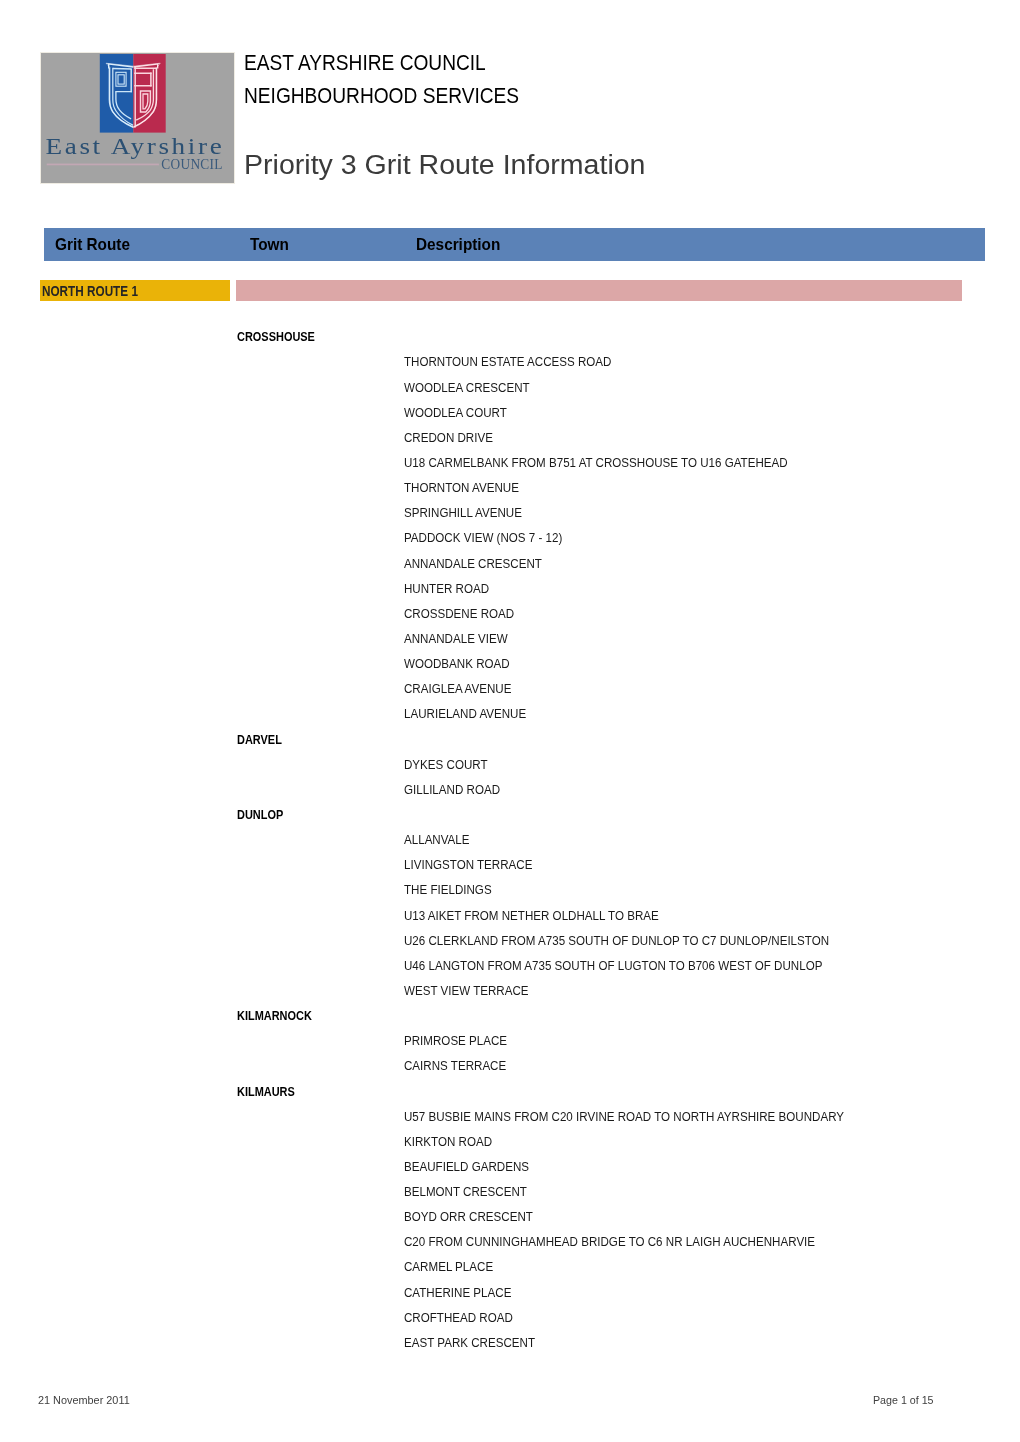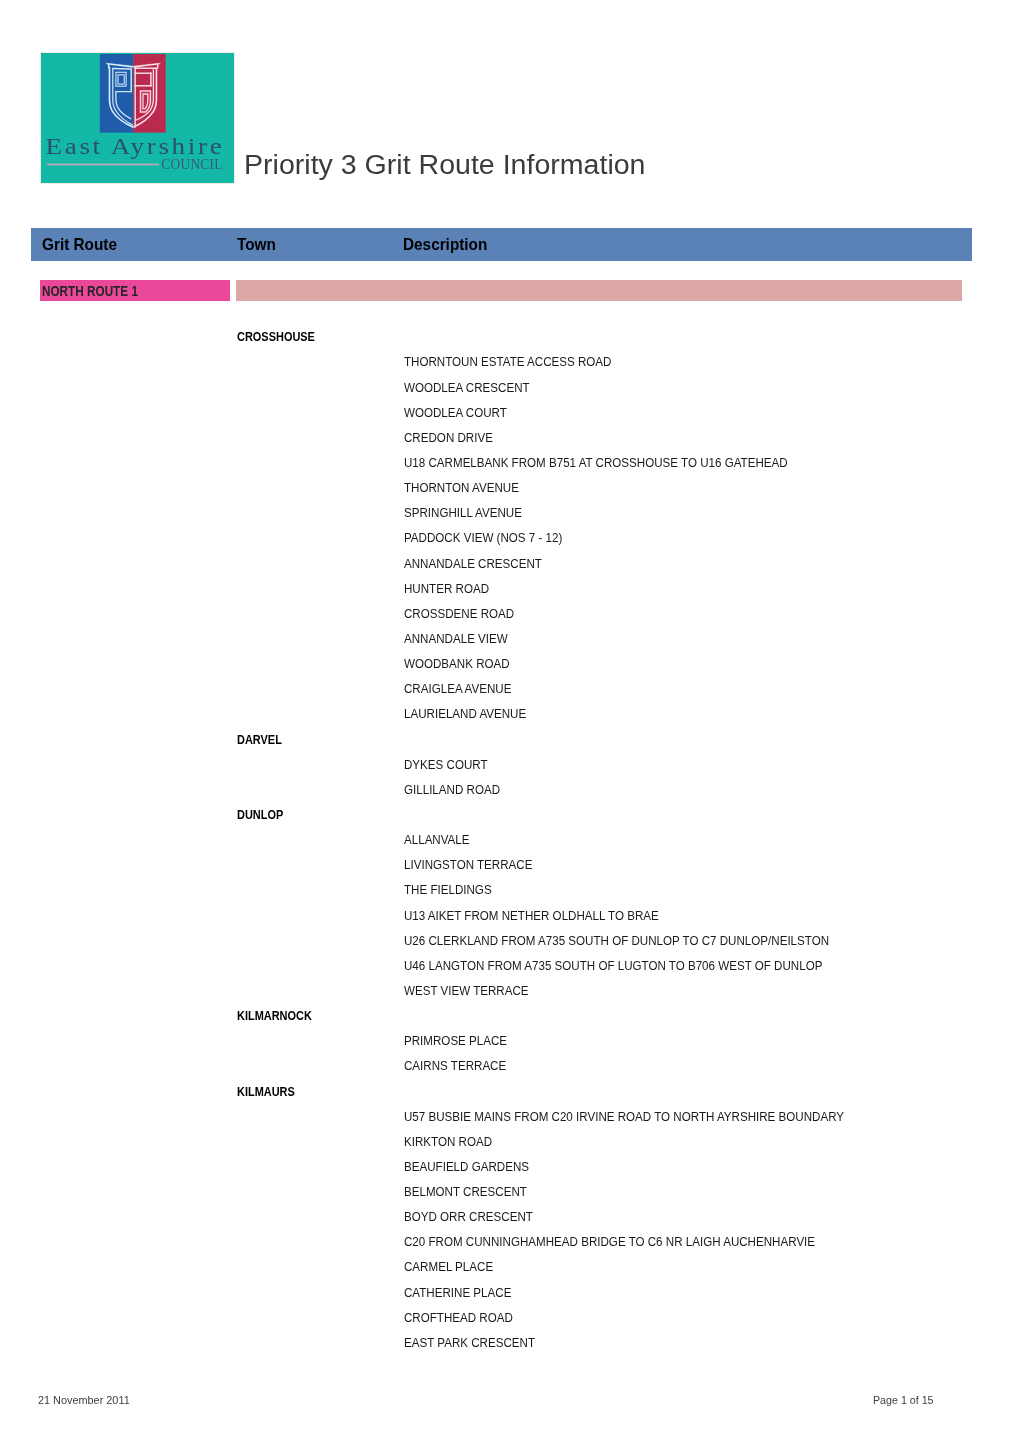--- a/index.html
+++ b/index.html
@@ -11,45 +11,45 @@
     -webkit-font-smoothing:antialiased;
     overflow:hidden;
     position:relative;
   }
   .page { position:absolute; left:0; top:0; width:1020px; height:1442px; }
 
   
   .doc-header { position:absolute; left:0; top:0; width:1020px; height:200px; }
   .logo-box {
     position:absolute; left:40px; top:52px; width:195px; height:132px;
-    background:#14b8a6; border:1px solid #efece3; box-sizing:border-box;
+    background:#a3a3a3; border:1px solid #efece3; box-sizing:border-box;
   }
   .logo-svg { position:absolute; left:0; top:0; }
   .org-lines { position:absolute; left:244.4px; top:45.8px; width:700px; }
   .org-line { font-size:21.8px; color:#000000; line-height:33px; white-space:nowrap;
               transform:scaleX(0.878); transform-origin:0 0; }
   .doc-title {
     position:absolute; left:244.2px; top:149px;
     font-size:28.2px; color:#3b3b3b; line-height:30px; white-space:nowrap;
     transform:scaleX(1.013); transform-origin:0 0;
   }
 
   
   .tbl-head {
-    position:absolute; left:31px; top:228px; width:941px; height:33px;
+    position:absolute; left:44px; top:228px; width:941px; height:33px;
     background:#5b82b7;
   }
   .tbl-head .th { position:absolute; top:7.2px; font-size:16.6px; font-weight:bold; color:#000;
                   transform:scaleX(0.924); transform-origin:0 0; }
   .th-route { left:10.5px; }
   .th-town  { left:206.2px; }
   .th-desc  { left:372.2px; }
 
   .route-band { position:absolute; left:40px; top:280.2px; height:21.3px; }
-  .route-band-a { width:190px; background:#ec4899; }
+  .route-band-a { width:190px; background:#eab308; }
   .route-band-b { left:236px; width:725.5px; background:#dca7a7; }
   .route-band-a .route-label {
     position:absolute; left:2.2px; top:3.1px;
     font-size:14.5px; font-weight:bold; color:#252525; white-space:nowrap;
     transform:scaleX(0.81); transform-origin:0 0;
   }
 
   .rows { position:absolute; left:0; top:0; width:1020px; }
   .row { position:absolute; white-space:nowrap; }
   .town { left:237px; font-size:12.9px; font-weight:bold; color:#000;
@@ -125,20 +125,24 @@
           </g>
 
           <path d="M106.24 63.2 L133.5 66.2 L160.43 63.2 L156.9 67.5 L156.9 99.5 Q156.9 107.0 153.9 112.0 Q147.3 120.7 133.5 127.2 Q119.7 120.7 113.1 112.0 Q110.1 107.0 110.1 99.5 L110.1 67.5 Z" fill="none" stroke="#ffffff" stroke-width="0.55" opacity="0.8"></path>
         </g>
         <g>
           <text x="4.5" y="101.4" font-family="'Liberation Serif', serif" font-size="23.9" letter-spacing="2.33" transform="scale(1.136,1)" transform-origin="4.5 101.4" fill="#2b5073">East Ayrshire</text>
           <rect x="5.7" y="110.6" width="112.2" height="1.7" fill="#c2a7b4"></rect>
           <text x="120.3" y="116.5" font-family="'Liberation Serif', serif" font-size="15.1" letter-spacing="0.35" transform="scale(0.885,1)" transform-origin="120.3 116.5" fill="#3a5a7c" font-weight="500">COUNCIL</text>
         </g>
       </svg>
+    </div>
+    <div class="org-lines">
+      <div class="org-line">EAST AYRSHIRE COUNCIL</div>
+      <div class="org-line">NEIGHBOURHOOD SERVICES</div>
     </div>
     <div class="doc-title">Priority 3 Grit Route Information</div>
   </div>
 
   <div class="tbl-head">
     <div class="th th-route">Grit Route</div>
     <div class="th th-town">Town</div>
     <div class="th th-desc">Description</div>
   </div>
 

